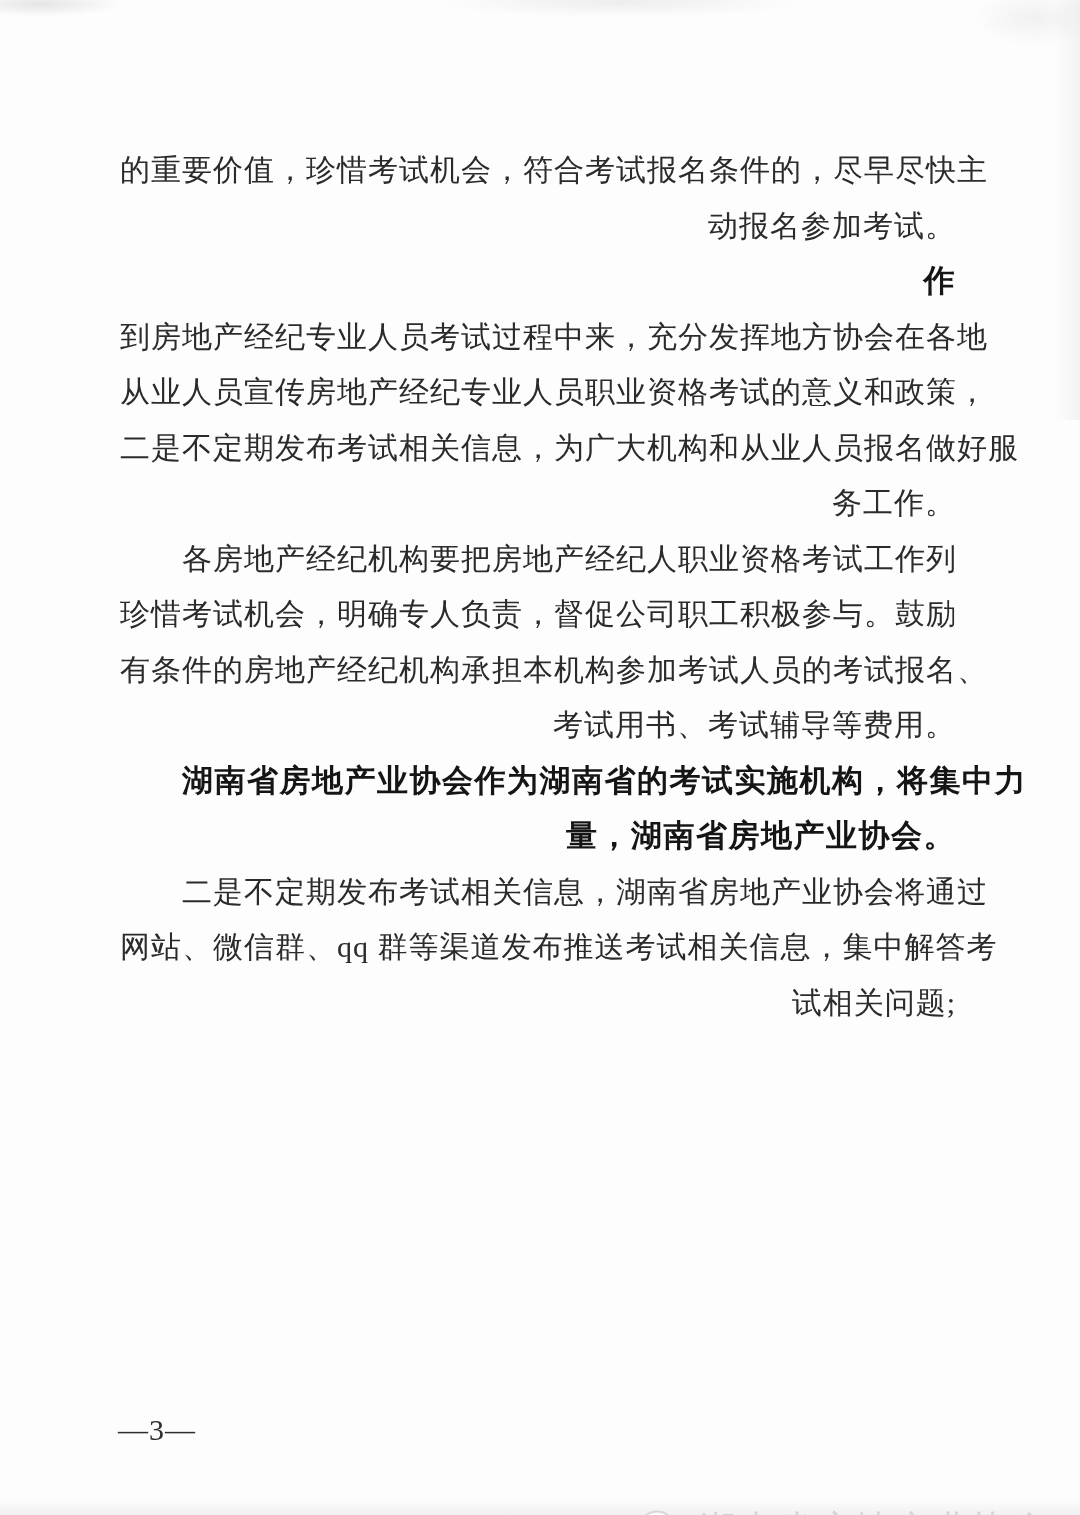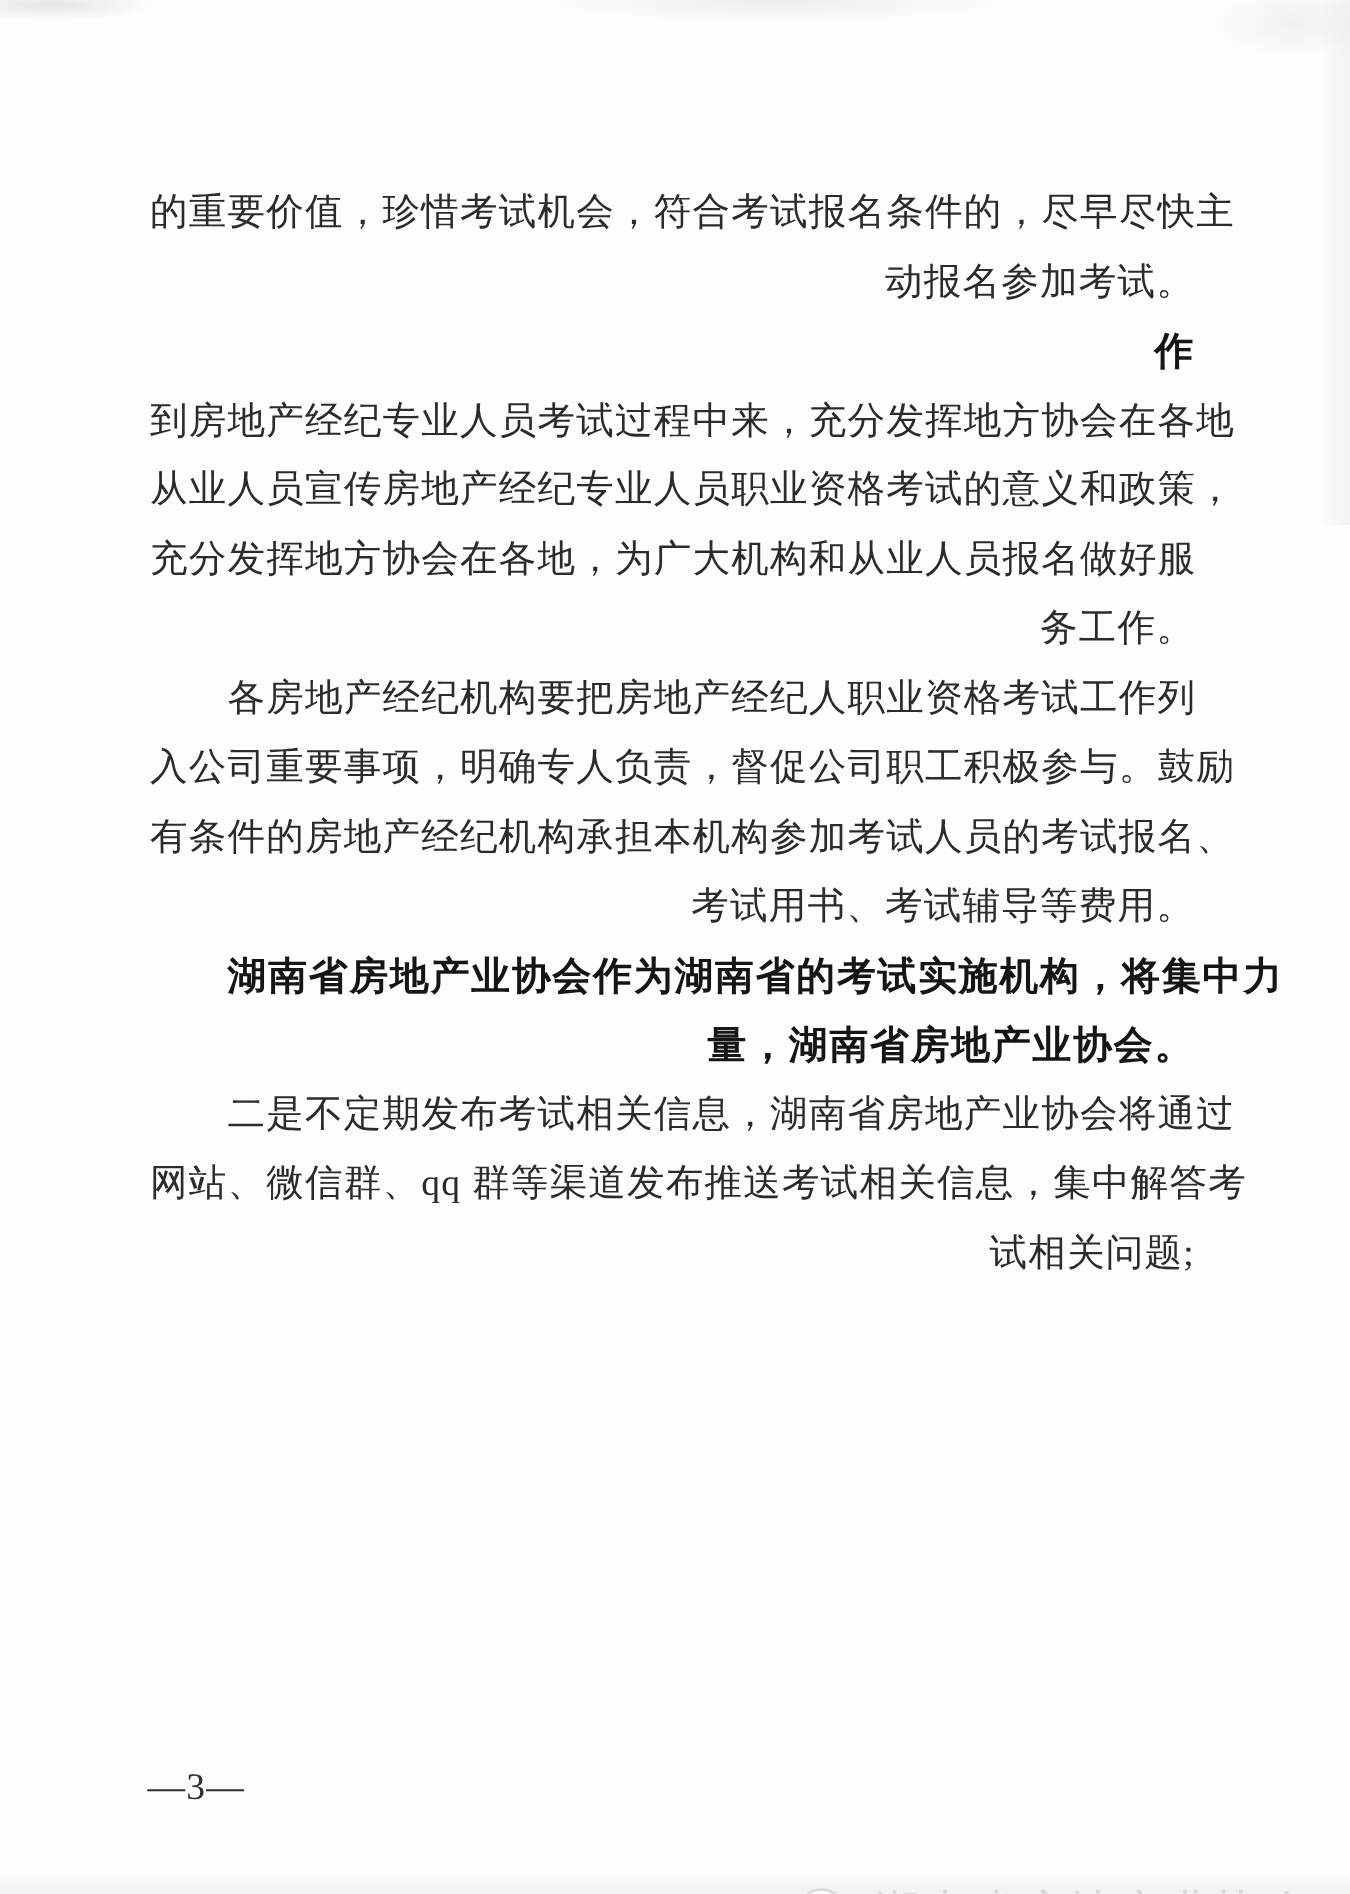--- a/index.html
+++ b/index.html
@@ -104,26 +104,26 @@
       <div class="para body">
         <div class="line">的重要价值，珍惜考试机会，符合考试报名条件的，尽早尽快主</div>
         <div class="line">动报名参加考试。</div>
       </div>
       <div class="para heading-bold">
         <div class="line">作</div>
       </div>
       <div class="para body">
         <div class="line">到房地产经纪专业人员考试过程中来，充分发挥地方协会在各地</div>
         <div class="line">从业人员宣传房地产经纪专业人员职业资格考试的意义和政策，</div>
-        <div class="line">充分发挥地方协会在各地，为广大机构和从业人员报名做好服</div>
+        <div class="line">二是不定期发布考试相关信息，为广大机构和从业人员报名做好服</div>
         <div class="line">务工作。</div>
       </div>
       <div class="para body">
         <div class="line indent">各房地产经纪机构要把房地产经纪人职业资格考试工作列</div>
-        <div class="line">入公司重要事项，明确专人负责，督促公司职工积极参与。鼓励</div>
+        <div class="line">珍惜考试机会，明确专人负责，督促公司职工积极参与。鼓励</div>
         <div class="line">有条件的房地产经纪机构承担本机构参加考试人员的考试报名、</div>
         <div class="line">考试用书、考试辅导等费用。</div>
       </div>
       <div class="para heading-bold">
         <div class="line indent">湖南省房地产业协会作为湖南省的考试实施机构，将集中力</div>
         <div class="line">量，湖南省房地产业协会。</div>
       </div>
       <div class="para body">
         <div class="line indent">二是不定期发布考试相关信息，湖南省房地产业协会将通过</div>
         <div class="line">网站、微信群、qq 群等渠道发布推送考试相关信息，集中解答考</div>

